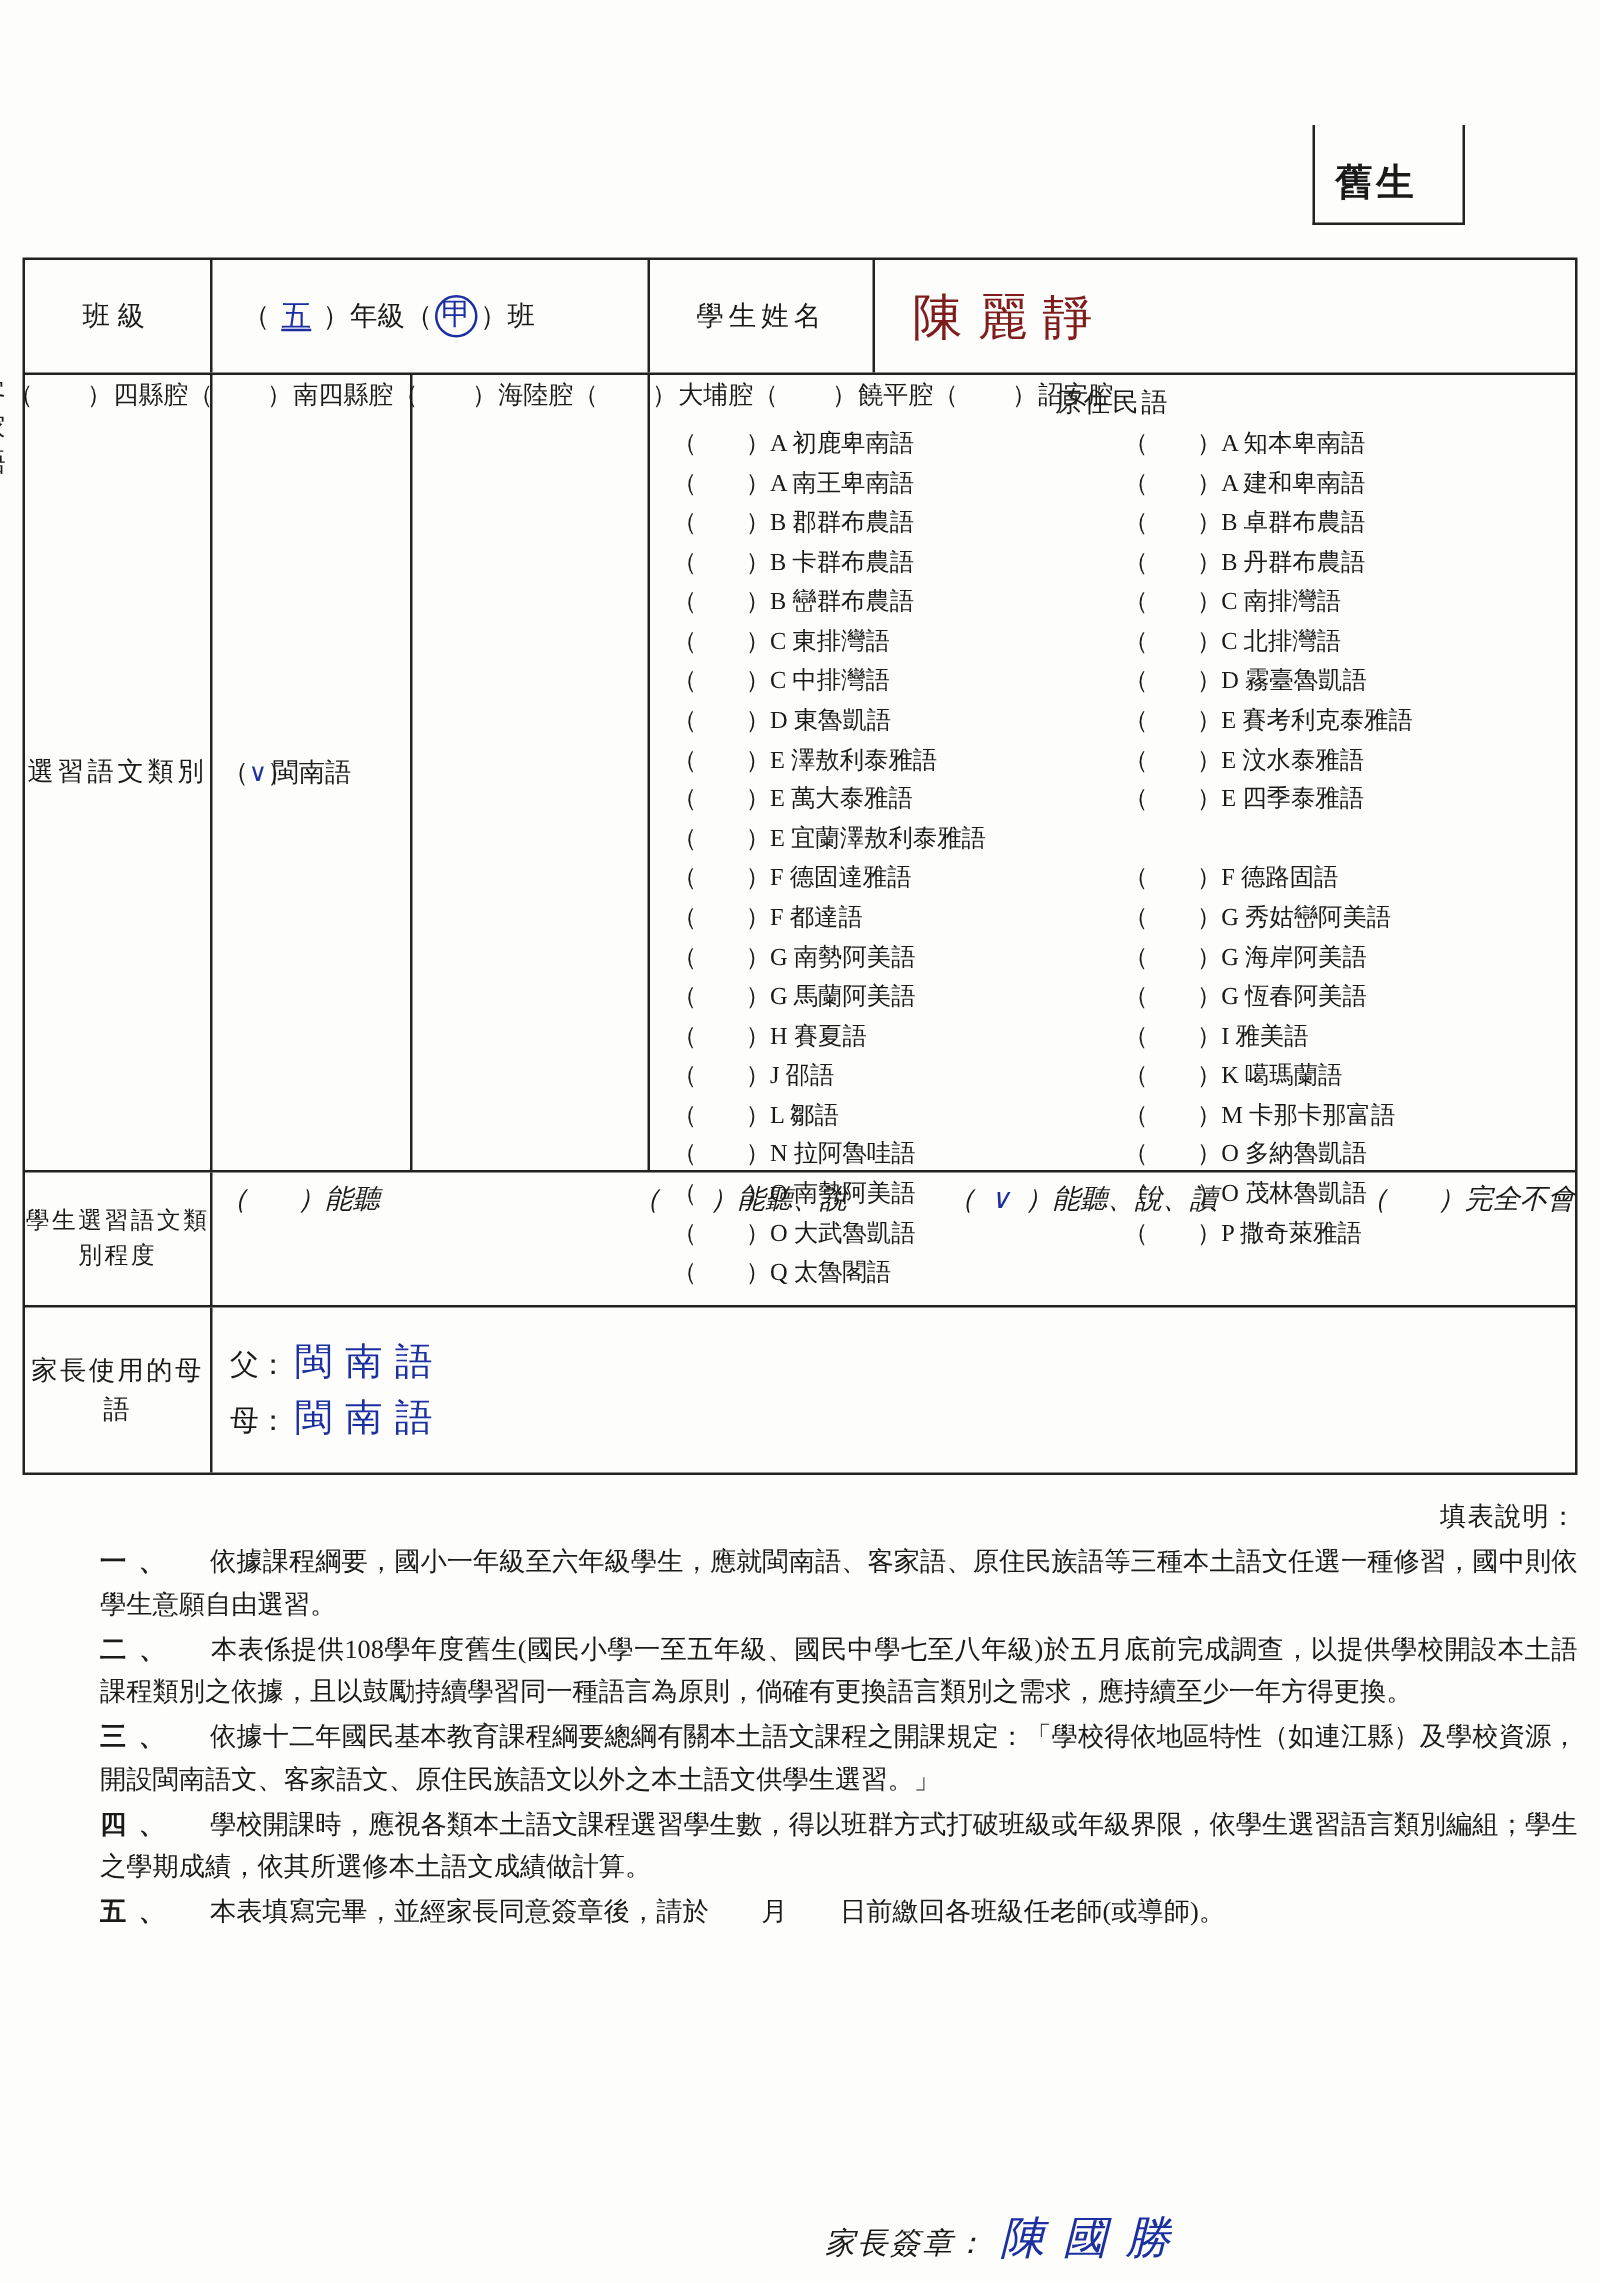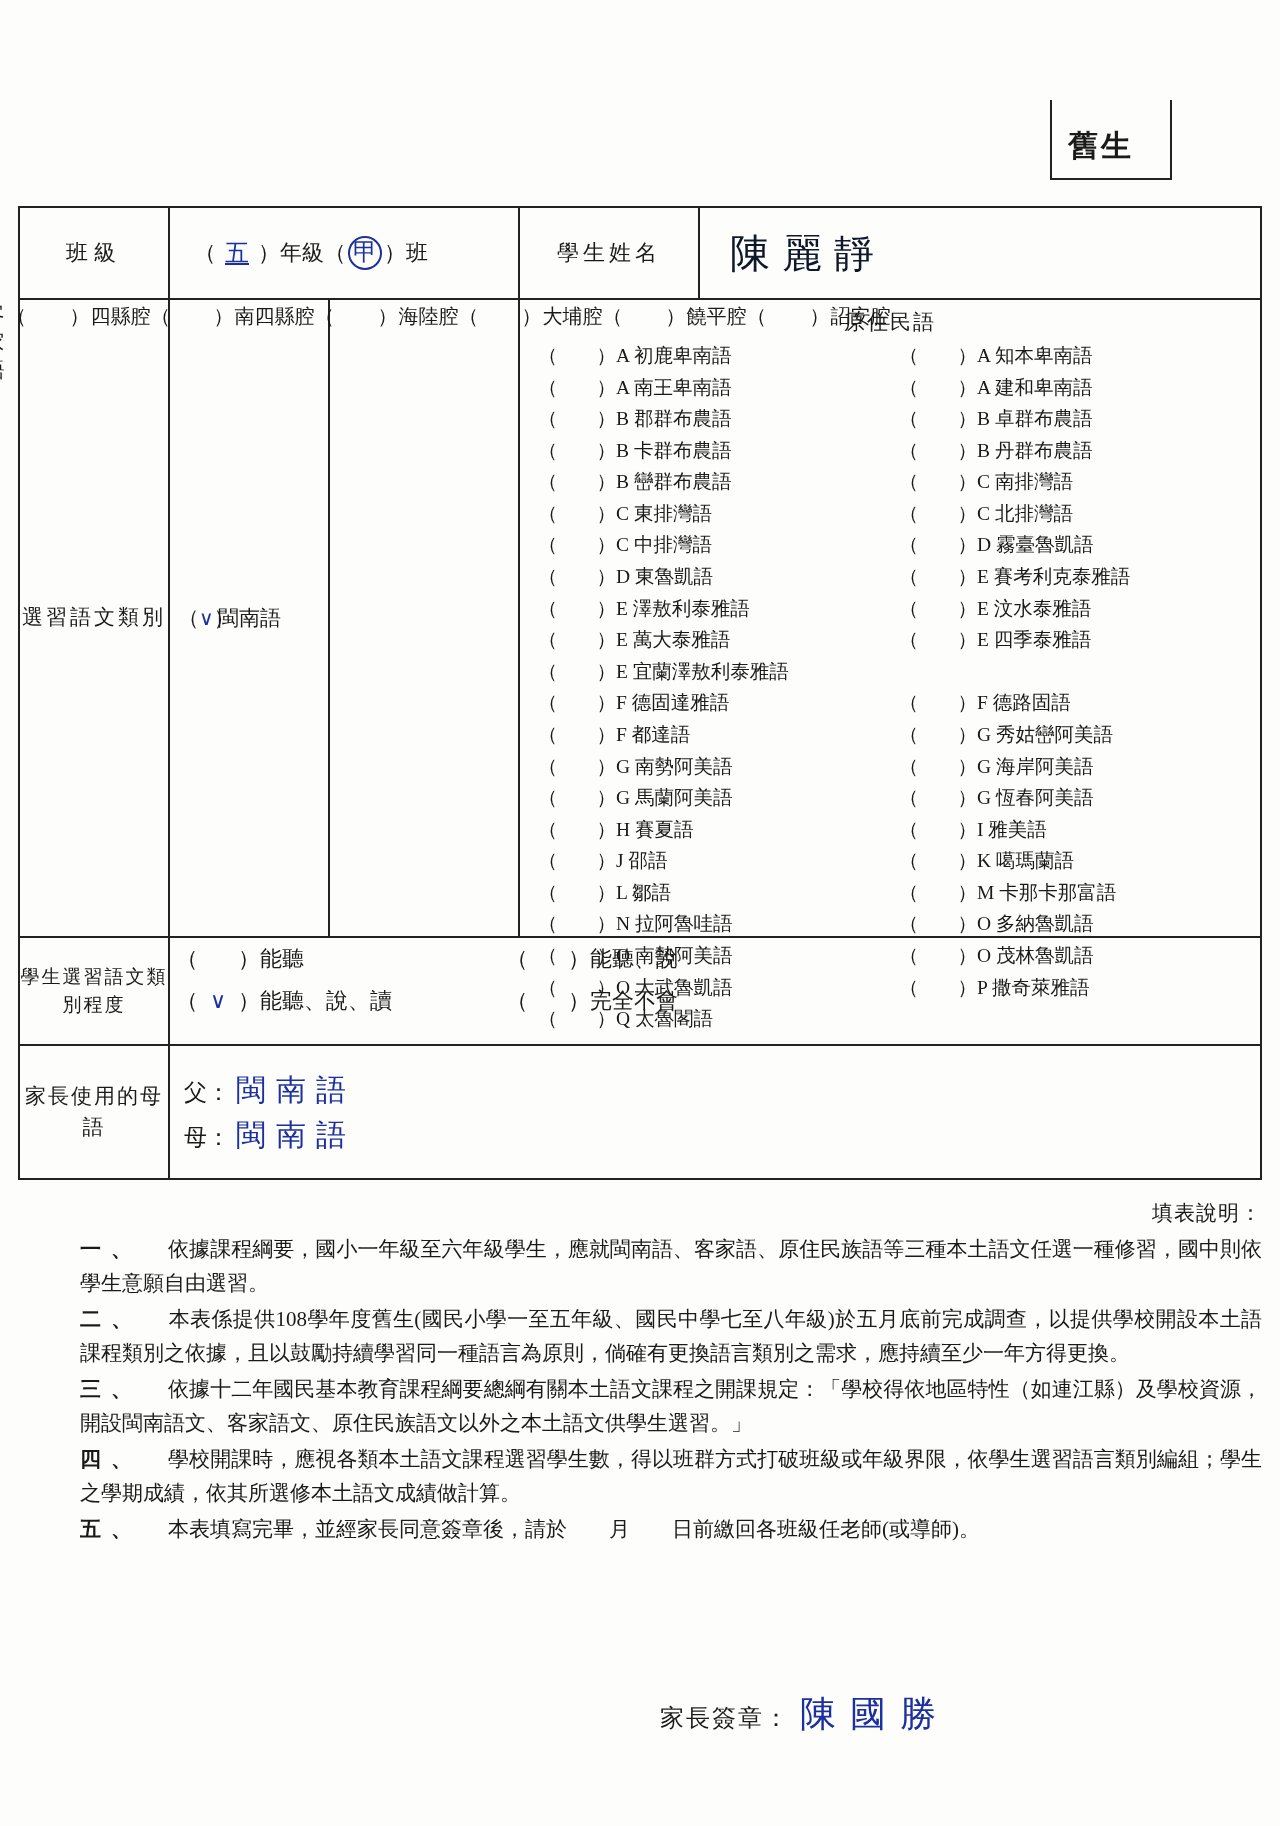--- a/index.html
+++ b/index.html
@@ -106,21 +106,21 @@
     width: 180px;
     display: flex; align-items: center; justify-content: center;
     font-size: 22px; letter-spacing: 4px;
   }
   .c-name-value {
     flex: 1;
     display: flex; align-items: center;
     padding-left: 30px;
     font-size: 40px;
     letter-spacing: 12px;
-    color: #0f172a;
+    color: #7f1d1d;
     font-weight: 500;
   }
 
   
   .r2 { height: 638px; }
   .c-cat-label {
     width: 150px;
     display: flex; align-items: center; justify-content: center;
     font-size: 21px;
     line-height: 1.5;
@@ -184,23 +184,24 @@
     width: 150px;
     display: flex; align-items: center; justify-content: center;
     font-size: 19px;
     line-height: 1.45;
     letter-spacing: 2px;
     text-align: center;
   }
   .c-ability-opts {
     flex: 1;
     display: flex;
-    flex-direction: column;
-    justify-content: flex-start;
+    flex-direction: row;
+    justify-content: space-between;
     padding-left: 6px;
+    font-style: italic;
   }
   .ability-line {
     display: flex;
     font-size: 22px;
     line-height: 1.9;
   }
   .ability-line .o1 { width: 330px; }
 
   
   .r4 { height: 132px; }
@@ -253,24 +254,25 @@
   }
   .note .num {
     font-weight: bold;
     letter-spacing: 10px;
     margin-right: 26px;
   }
   .note .body { }
   .signature {
     position: absolute;
     left: 660px;
-    top: 1690px;
+    top: 1766px;
     font-size: 24px;
     letter-spacing: 2px;
     white-space: nowrap;
+    font-style: italic;
   }
   .signature .hw {
     color: #1c2fa0;
     font-size: 36px;
     letter-spacing: 14px;
     margin-left: 10px;
   }
 </style>
 </head>
 <body>

